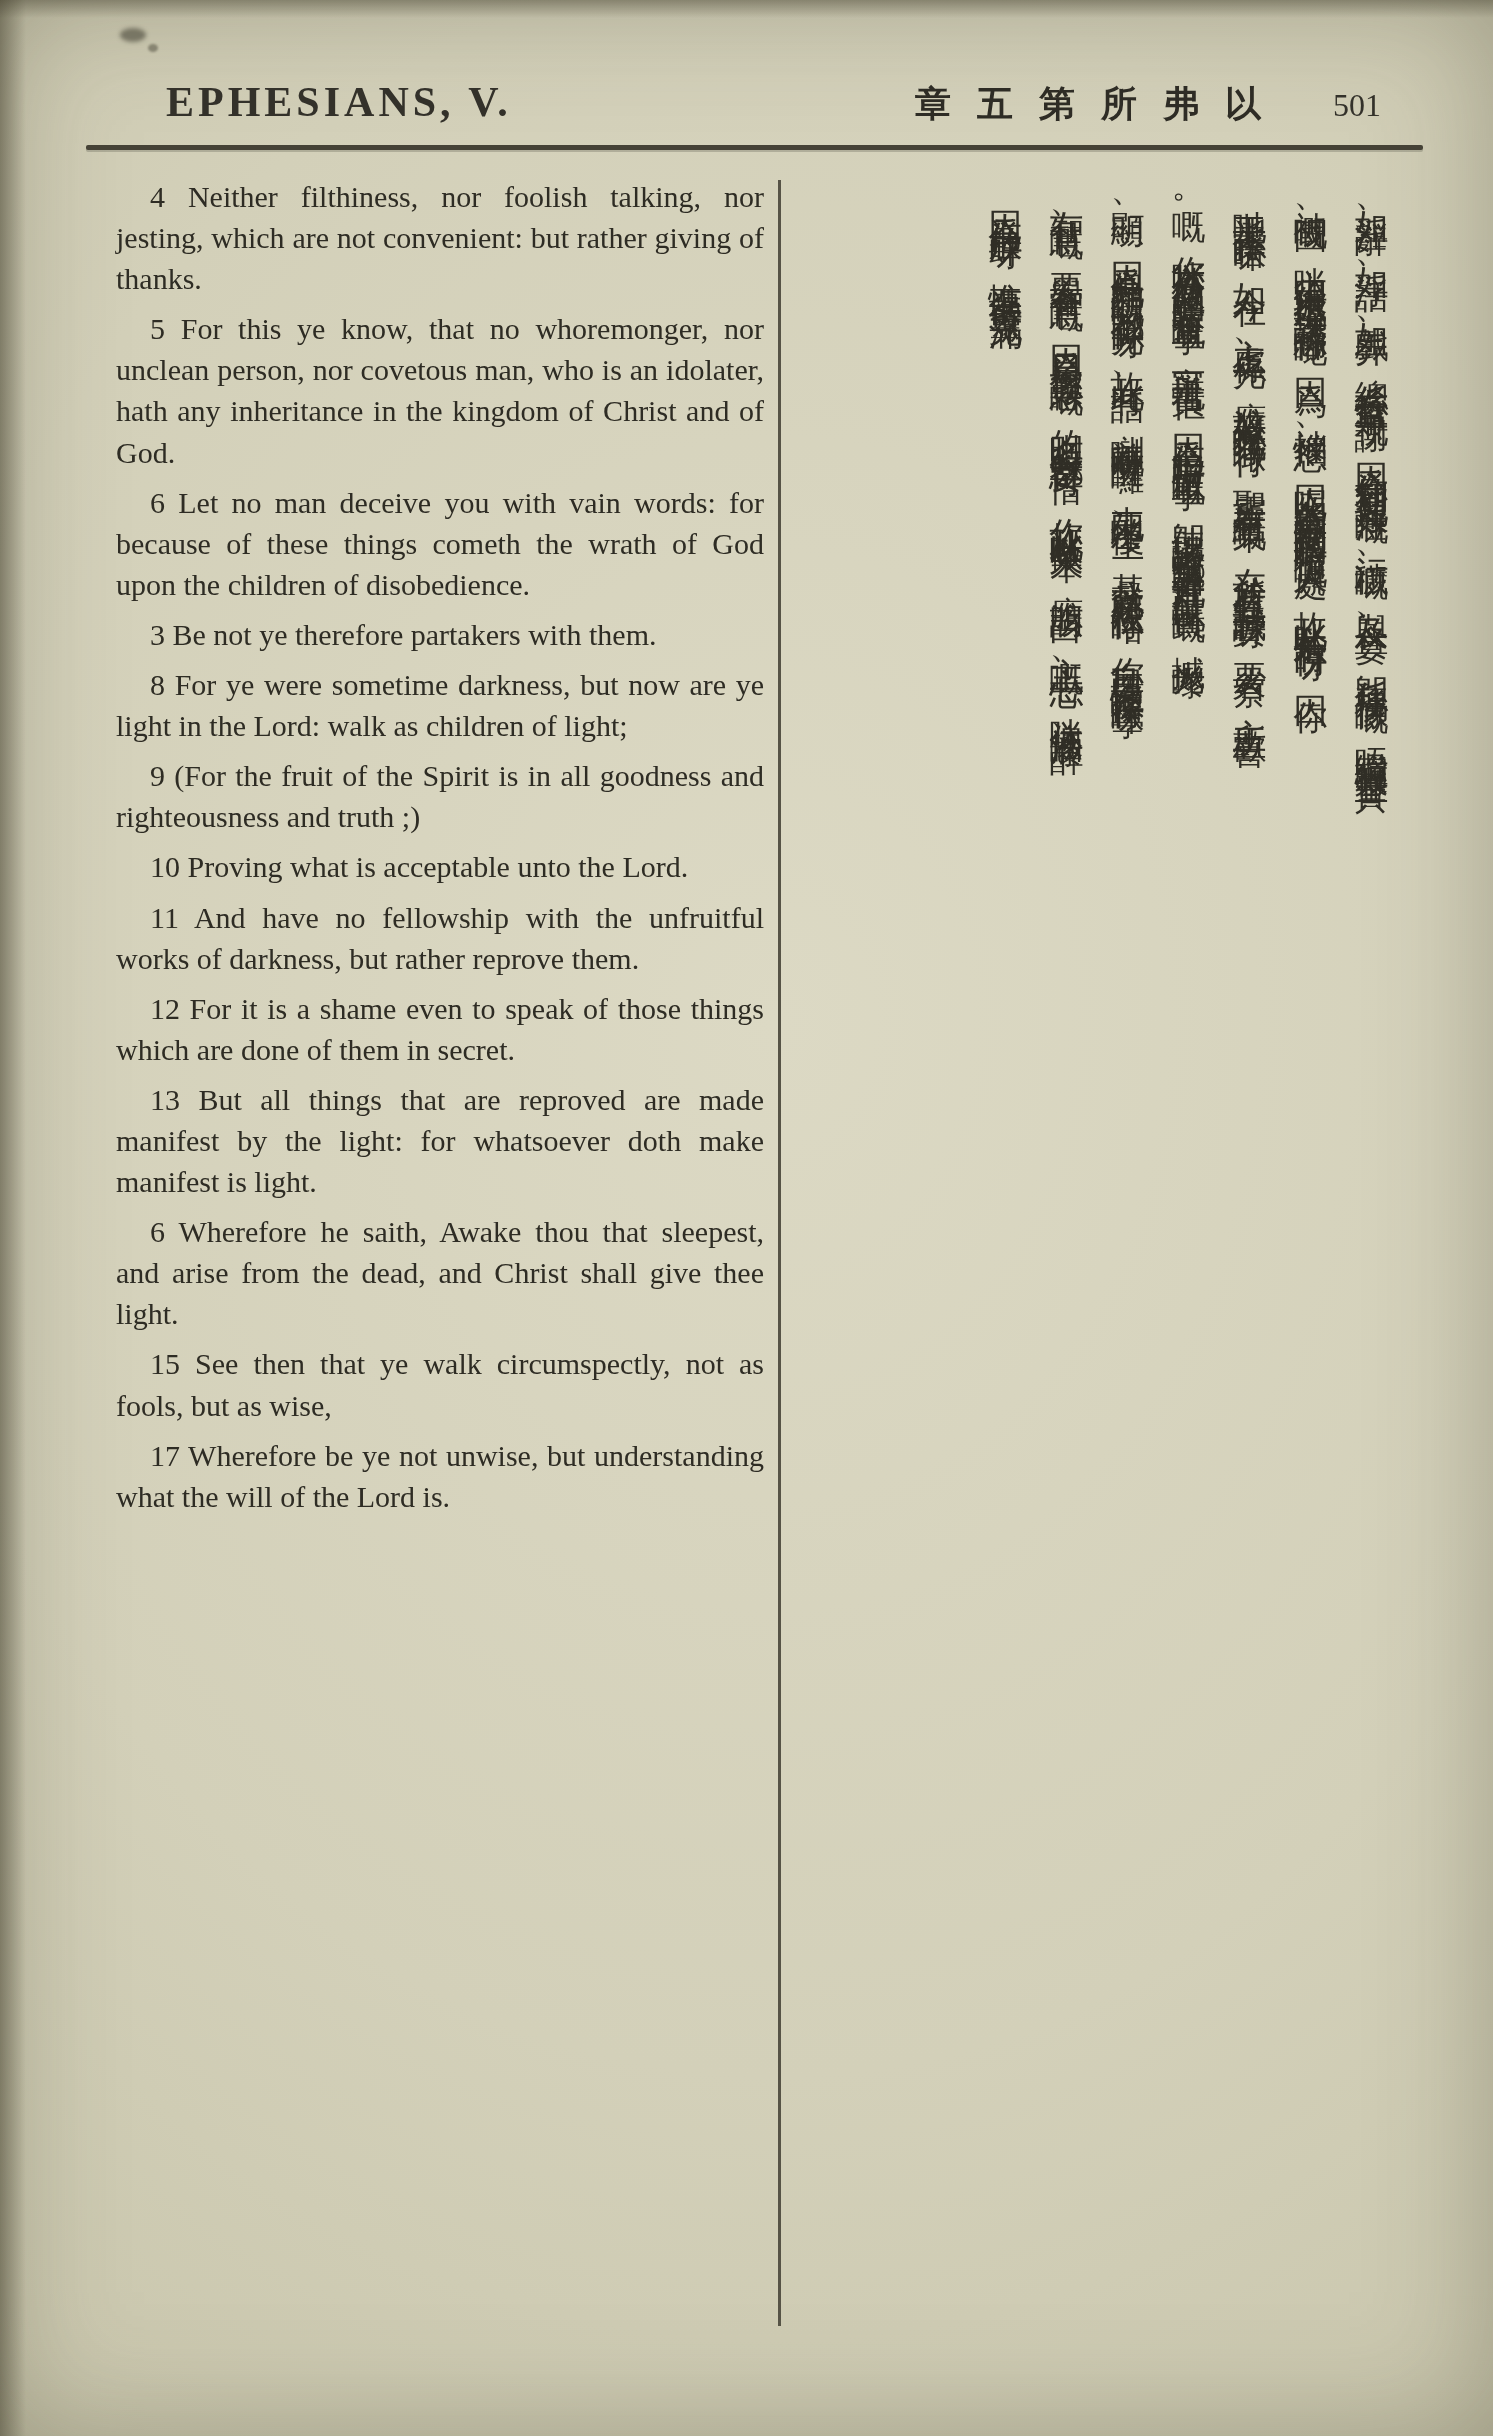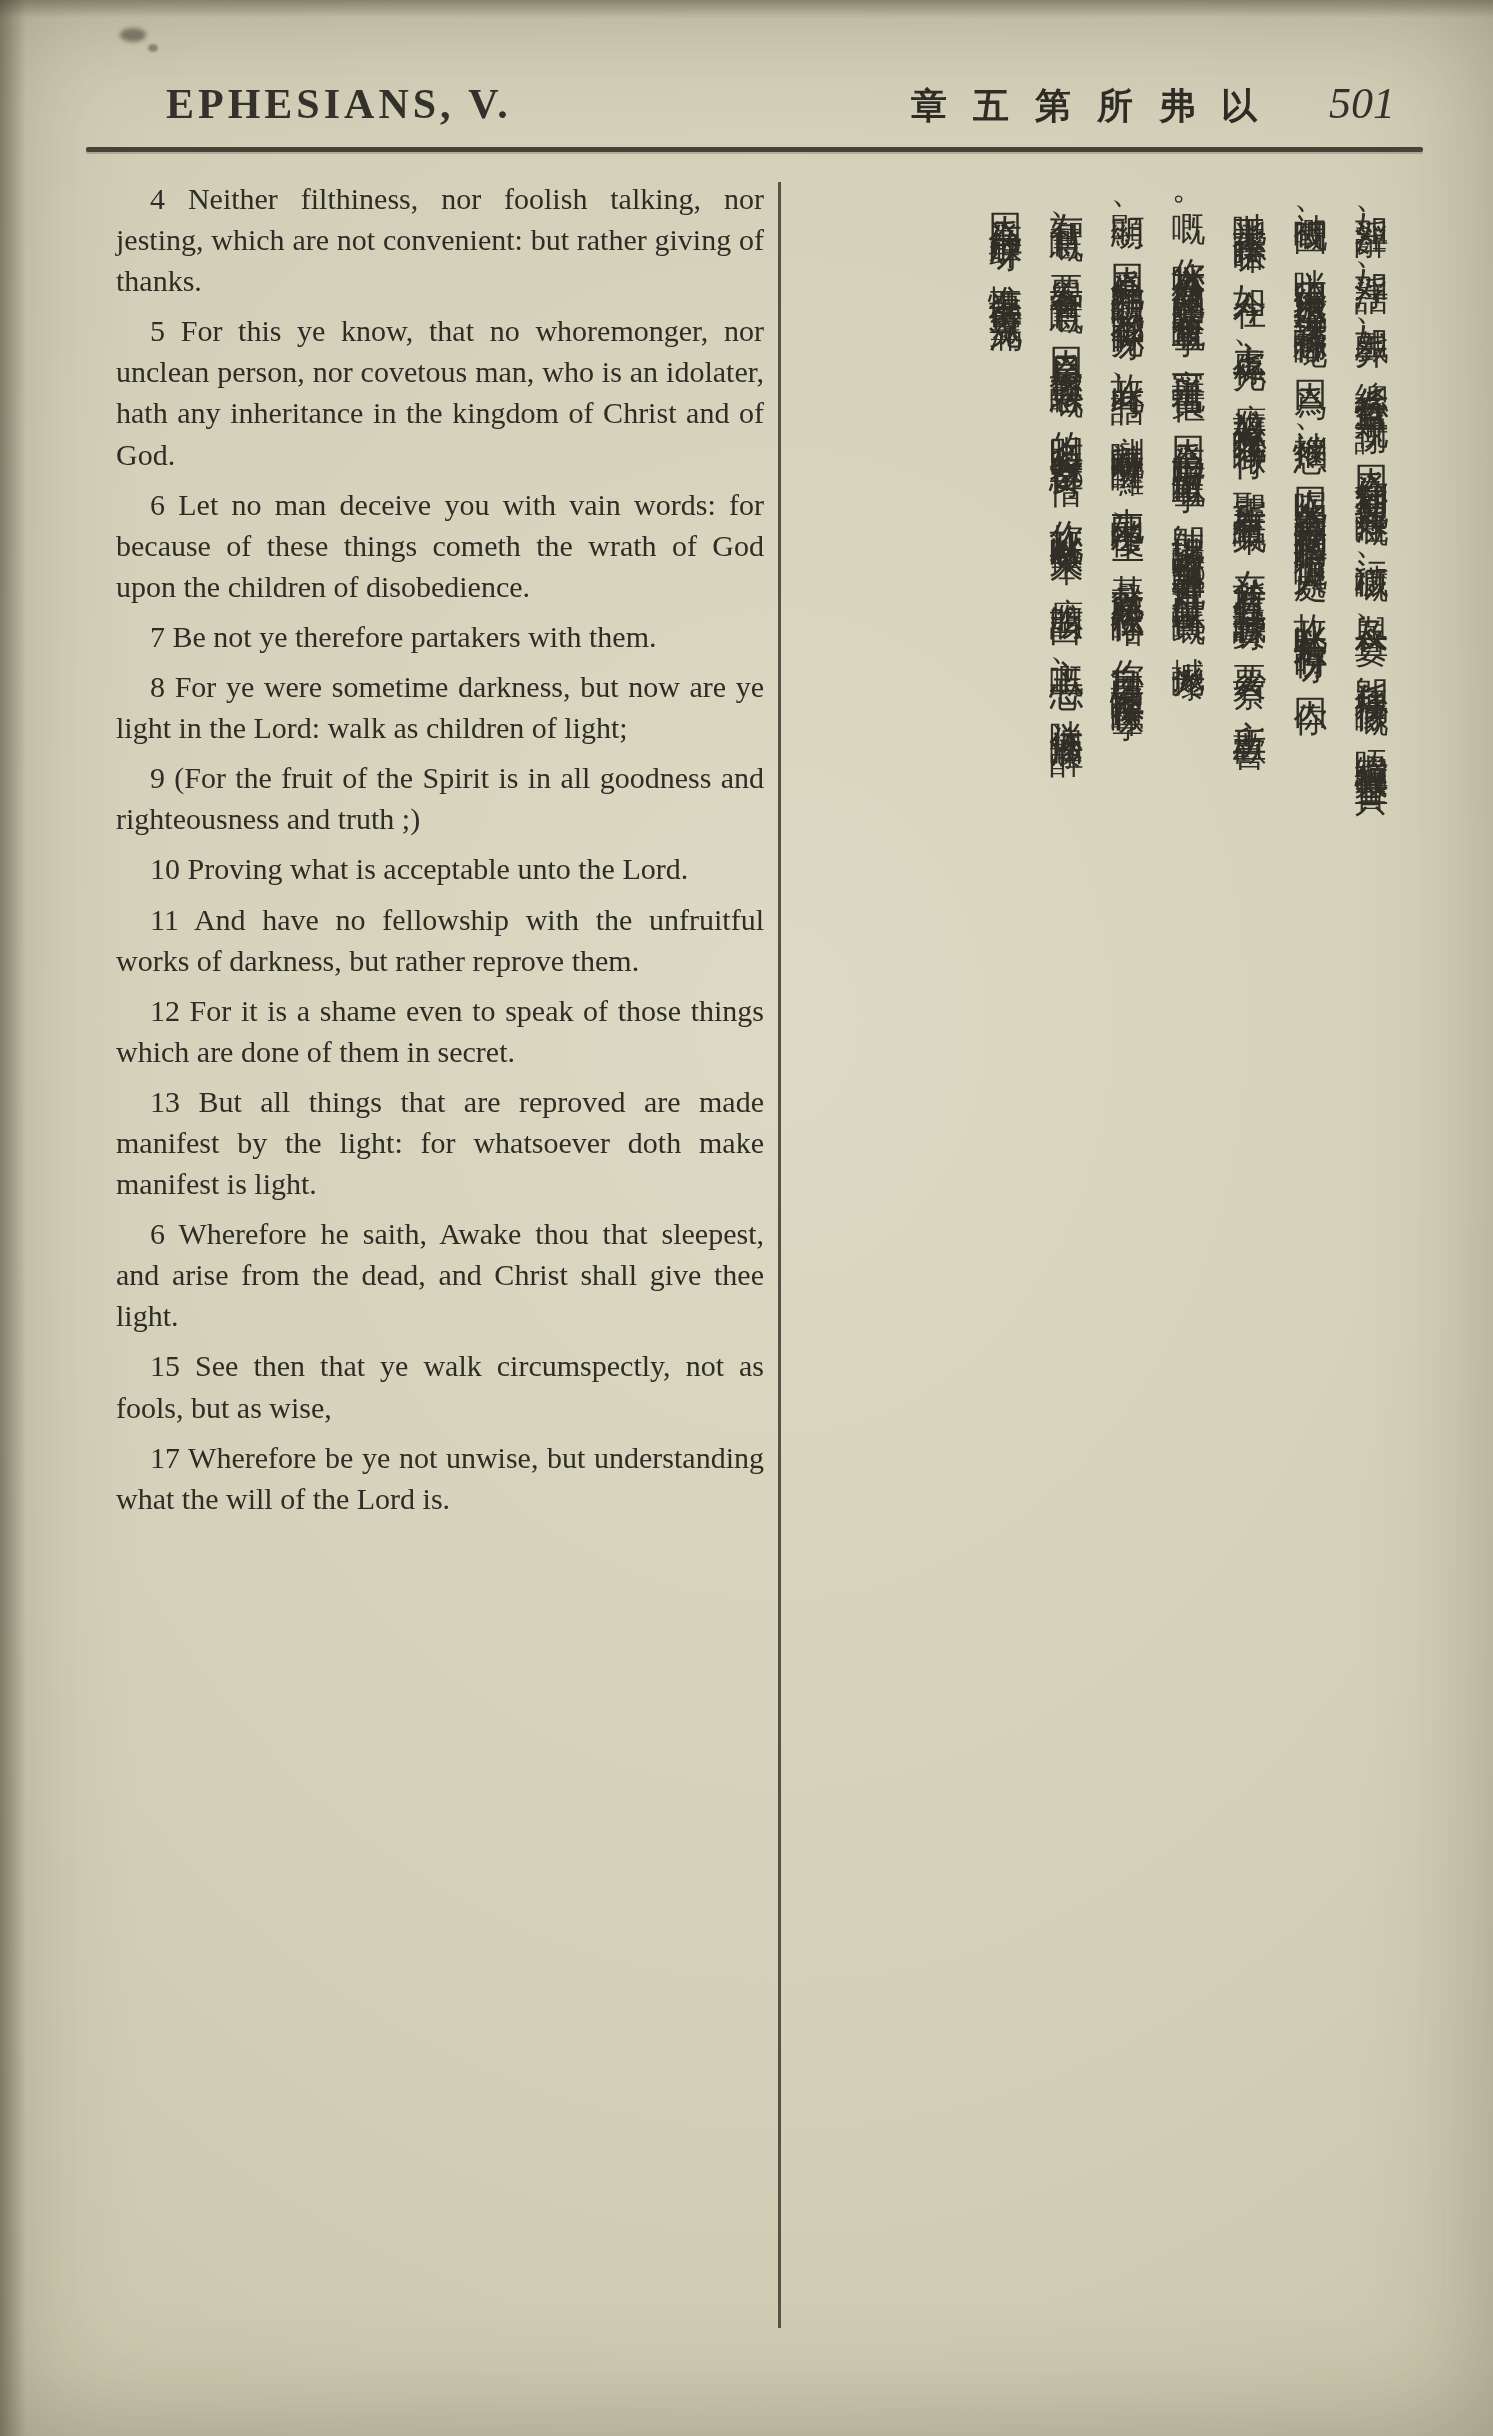--- a/index.html
+++ b/index.html
@@ -56,25 +56,24 @@
   }
   .title-zh {
     font-size: 36px;
     letter-spacing: 26px;
     margin-left: auto;
     color: #2e2c25;
     font-weight: 600;
     white-space: nowrap;
   }
   .page-num {
-    font-size: 44px;
+    font-size: 32px;
     margin-left: 46px;
-    margin-right: 20px;
+    margin-right: 34px;
     color: #33312a;
-    font-style: italic;
   }
   .header-rule {
     margin: 16px 70px 0 86px;
     height: 5px;
     background: #454236;
     border-radius: 2px;
     box-shadow: 0 2px 0 rgba(69,66,54,0.25);
   }
 
   main.content {
@@ -130,21 +129,21 @@
     <span class="title-zh">章五第所弗以</span>
     <span class="page-num">501</span>
   </header>
   <div class="header-rule"></div>
 
   <main class="content">
     <section class="english-column" id="english-verses">
         <p class="verse">4 Neither filthiness, nor foolish talking, nor jesting, which are not convenient: but rather giving of thanks.</p>
         <p class="verse">5 For this ye know, that no whoremonger, nor unclean person, nor covetous man, who is an idolater, hath any inheritance in the kingdom of Christ and of God.</p>
         <p class="verse">6 Let no man deceive you with vain words: for because of these things cometh the wrath of God upon the children of disobedience.</p>
-        <p class="verse">7 Be not ye therefore partakers with them.</p>
+        <p class="verse">3 Be not ye therefore partakers with them.</p>
         <p class="verse">8 For ye were sometime darkness, but now are ye light in the Lord: walk as children of light;</p>
         <p class="verse">9 (For the fruit of the Spirit is in all goodness and righteousness and truth ;)</p>
         <p class="verse">10 Proving what is acceptable unto the Lord.</p>
         <p class="verse">11 And have no fellowship with the unfruitful works of darkness, but rather reprove them.</p>
         <p class="verse">12 For it is a shame even to speak of those things which are done of them in secret.</p>
         <p class="verse">13 But all things that are reproved are made manifest by the light: for whatsoever doth make manifest is light.</p>
         <p class="verse">6 Wherefore he saith, Awake thou that sleepest, and arise from the dead, and Christ shall give thee light.</p>
         <p class="verse">15 See then that ye walk circumspectly, not as fools, but as wise,</p>
         <p class="verse">17 Wherefore be ye not unwise, but understanding what the will of the Lord is.</p>
       </section>

